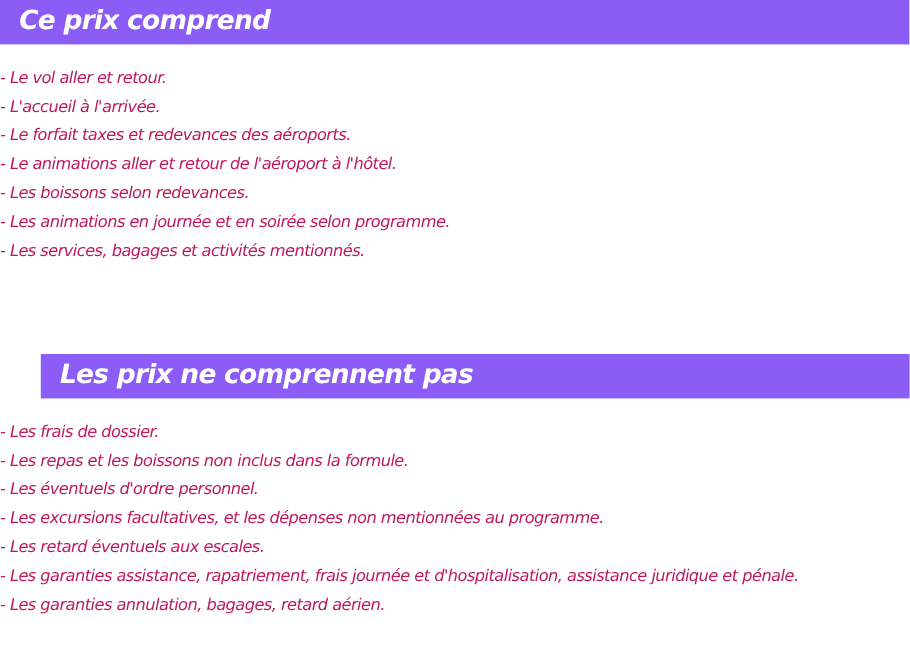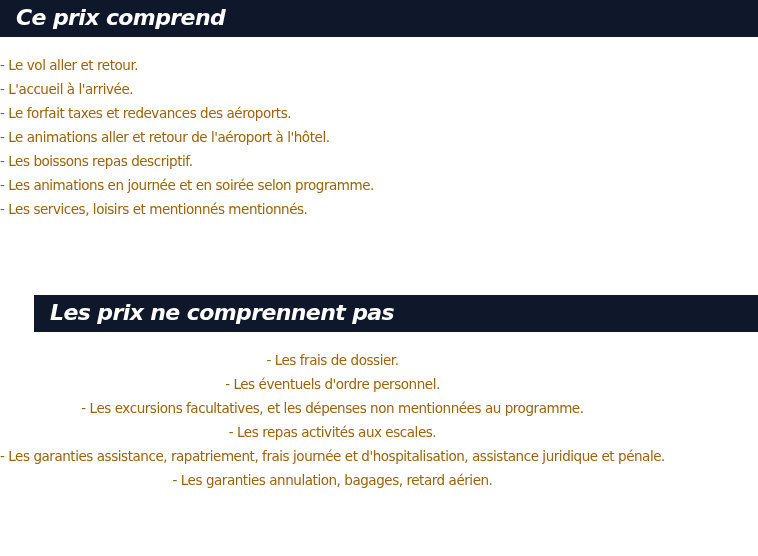--- a/index.html
+++ b/index.html
@@ -1,57 +1,58 @@
 <!DOCTYPE html>
 <html><head>
 <meta charset="utf-8">
 <style>
   html, body { margin: 0; padding: 0; background: #ffffff; }
   body { width: 758px; height: 556px; overflow: hidden; position: relative;
          font-family: "DejaVu Sans", sans-serif; }
   .section-header {
     position: absolute; left: 0; width: 758px; height: 37px;
-    background: #0f172a;
+    background: #8b5cf6;
   }
   .section-title {
     position: absolute; left: 16px; top: 3px;
     color: #ffffff; font-style: italic; font-weight: bold;
     font-size: 22px; line-height: 30px; letter-spacing: -0.6px;
     margin: 0;
   }
   .list {
     position: absolute; left: 0; margin: 0; padding: 0; list-style: none;
   }
   .list li {
     height: 24px; line-height: 24px;
-    color: #a16207; font-size: 13.5px;
+    color: #be185d; font-style: italic; font-size: 13.5px;
     letter-spacing: -0.45px; white-space: nowrap;
   }
 </style>
 </head>
 <body>
 
 <div class="section-header" style="top:0;">
   <h2 class="section-title">Ce prix comprend</h2>
 </div>
 
 <ul class="list" style="top:53px;">
   <li>- Le vol aller et retour.</li>
   <li>- L'accueil à l'arrivée.</li>
   <li>- Le forfait taxes et redevances des aéroports.</li>
   <li>- Le animations aller et retour de l'aéroport à l'hôtel.</li>
-  <li>- Les boissons repas descriptif.</li>
+  <li>- Les boissons selon redevances.</li>
   <li>- Les animations en journée et en soirée selon programme.</li>
-  <li>- Les services, loisirs et mentionnés mentionnés.</li>
+  <li>- Les services, bagages et activités mentionnés.</li>
 </ul>
 
 <div class="section-header" style="top:295px;margin-left:34px;">
   <h2 class="section-title">Les prix ne comprennent pas</h2>
 </div>
 
-<ul class="list" style="top:348px;text-align:center;">
+<ul class="list" style="top:348px;">
   <li>- Les frais de dossier.</li>
+  <li>- Les repas et les boissons non inclus dans la formule.</li>
   <li>- Les éventuels d'ordre personnel.</li>
   <li>- Les excursions facultatives, et les dépenses non mentionnées au programme.</li>
-  <li>- Les repas activités aux escales.</li>
+  <li>- Les retard éventuels aux escales.</li>
   <li>- Les garanties assistance, rapatriement, frais journée et d'hospitalisation, assistance juridique et pénale.</li>
   <li>- Les garanties annulation, bagages, retard aérien.</li>
 </ul>
 
 </body></html>

